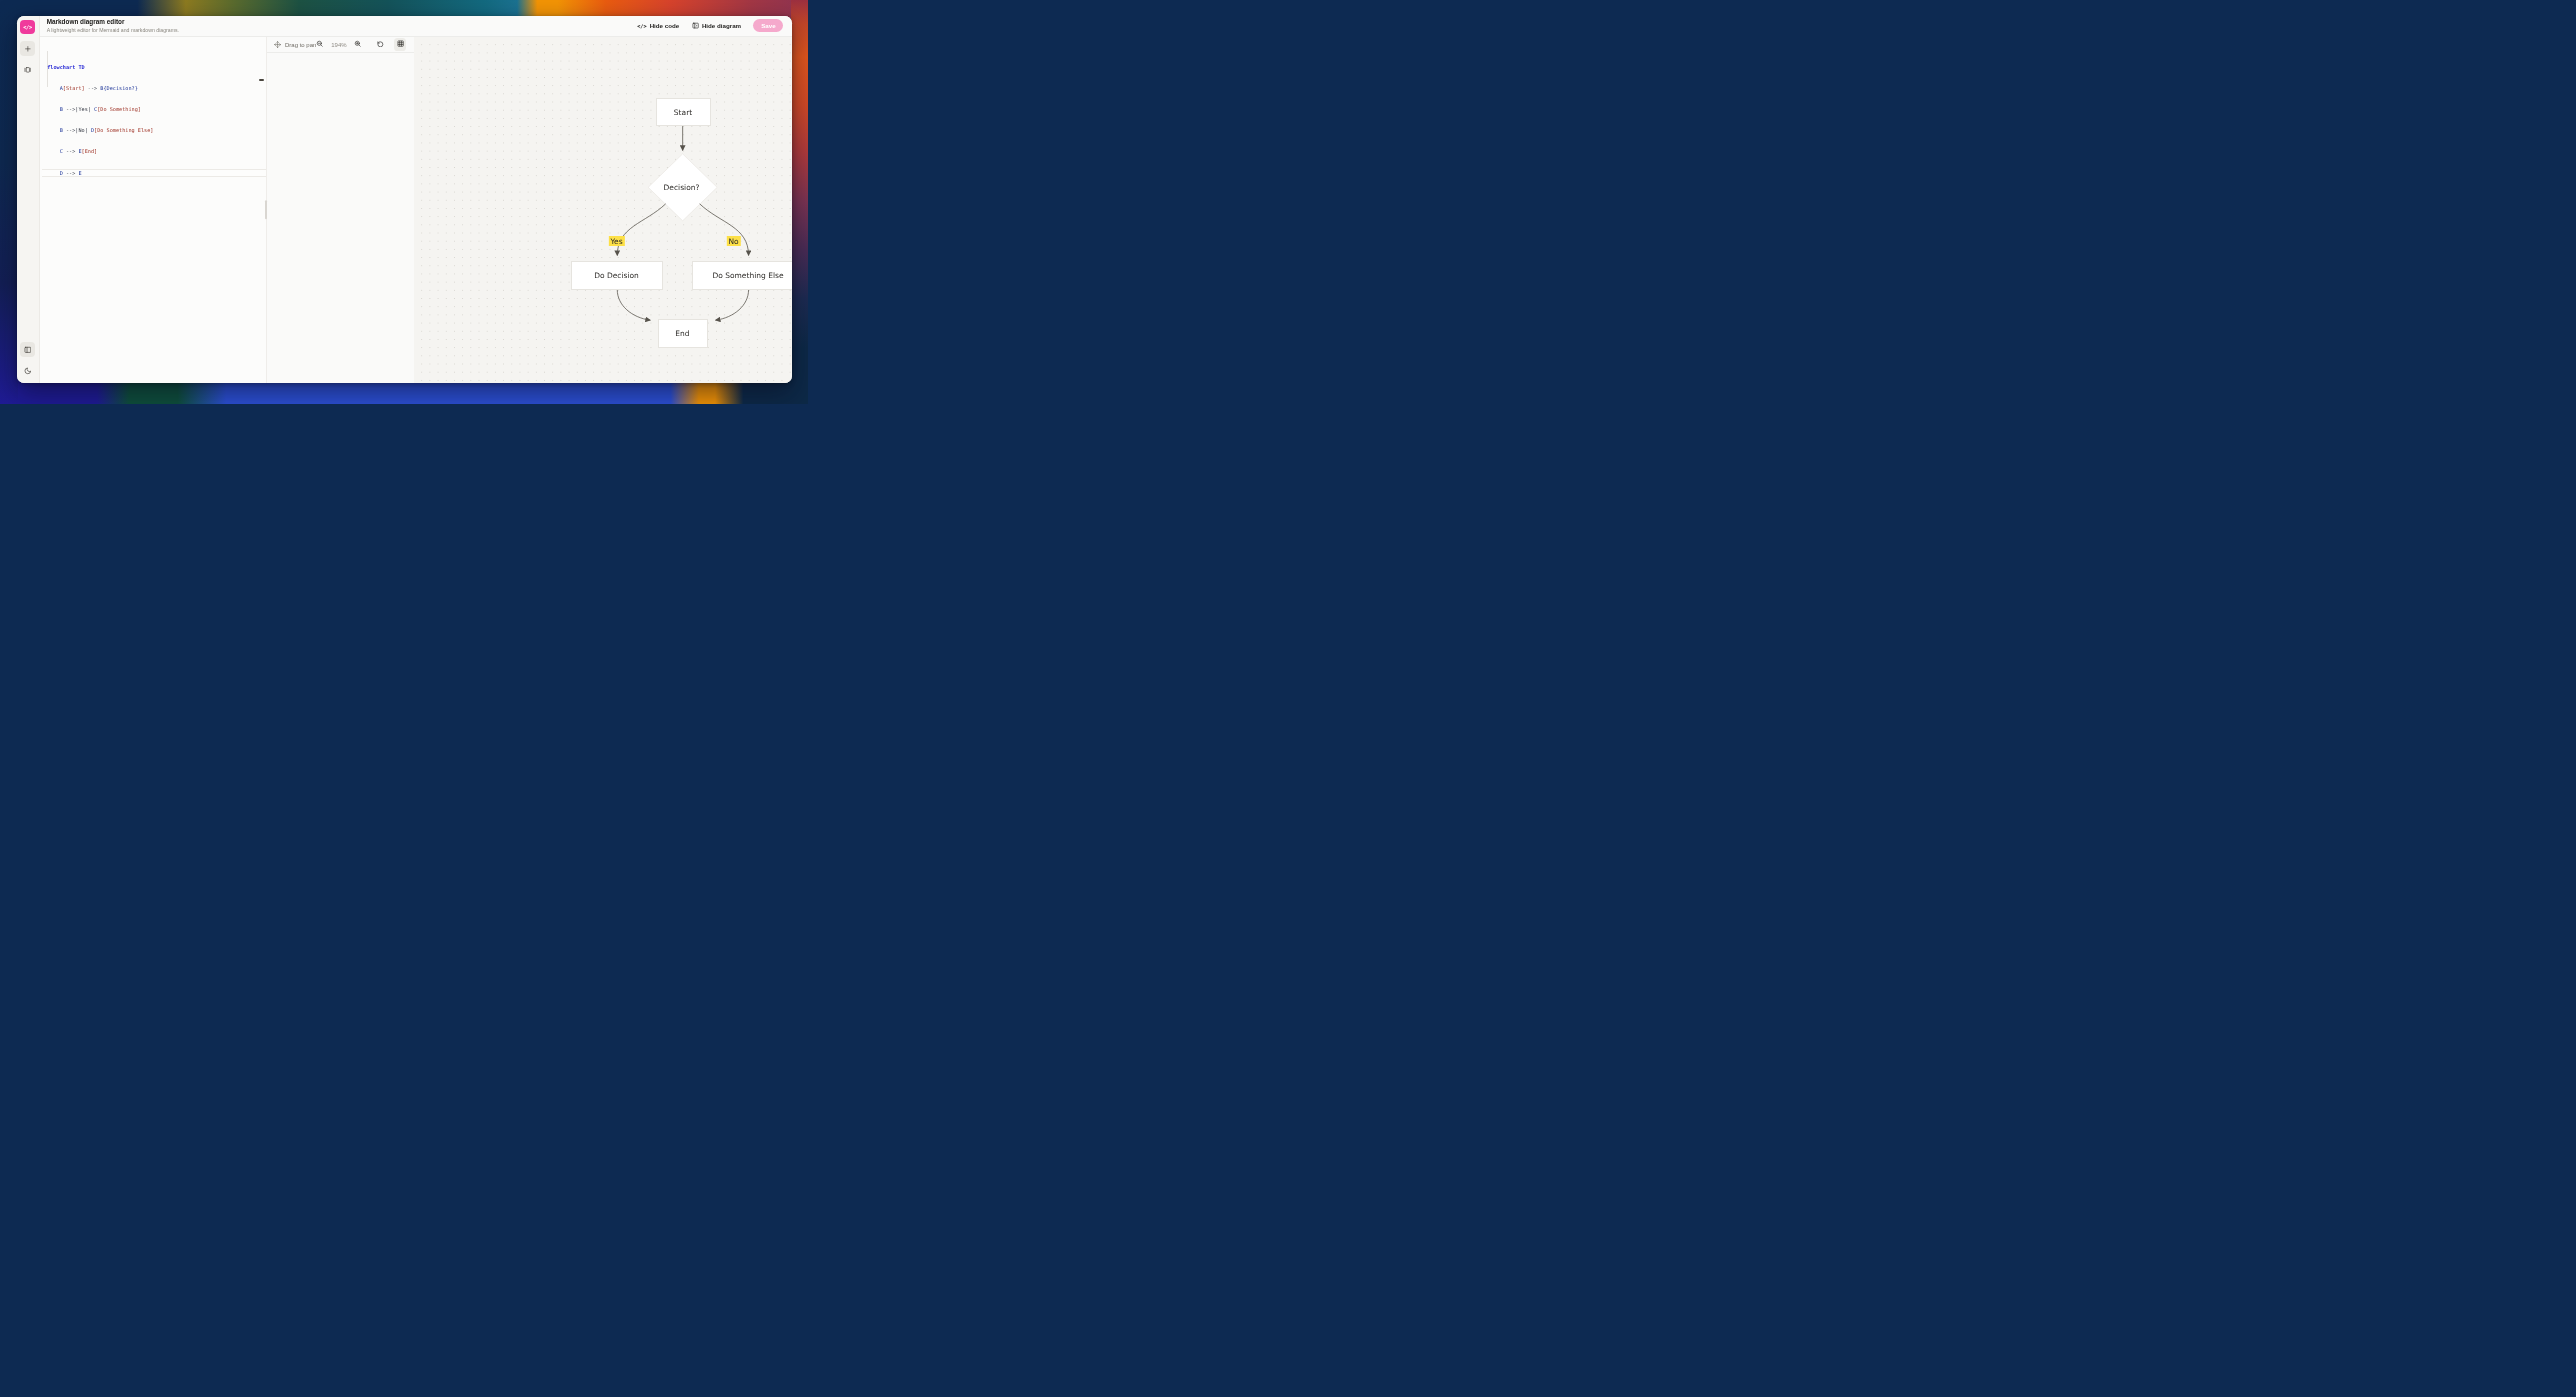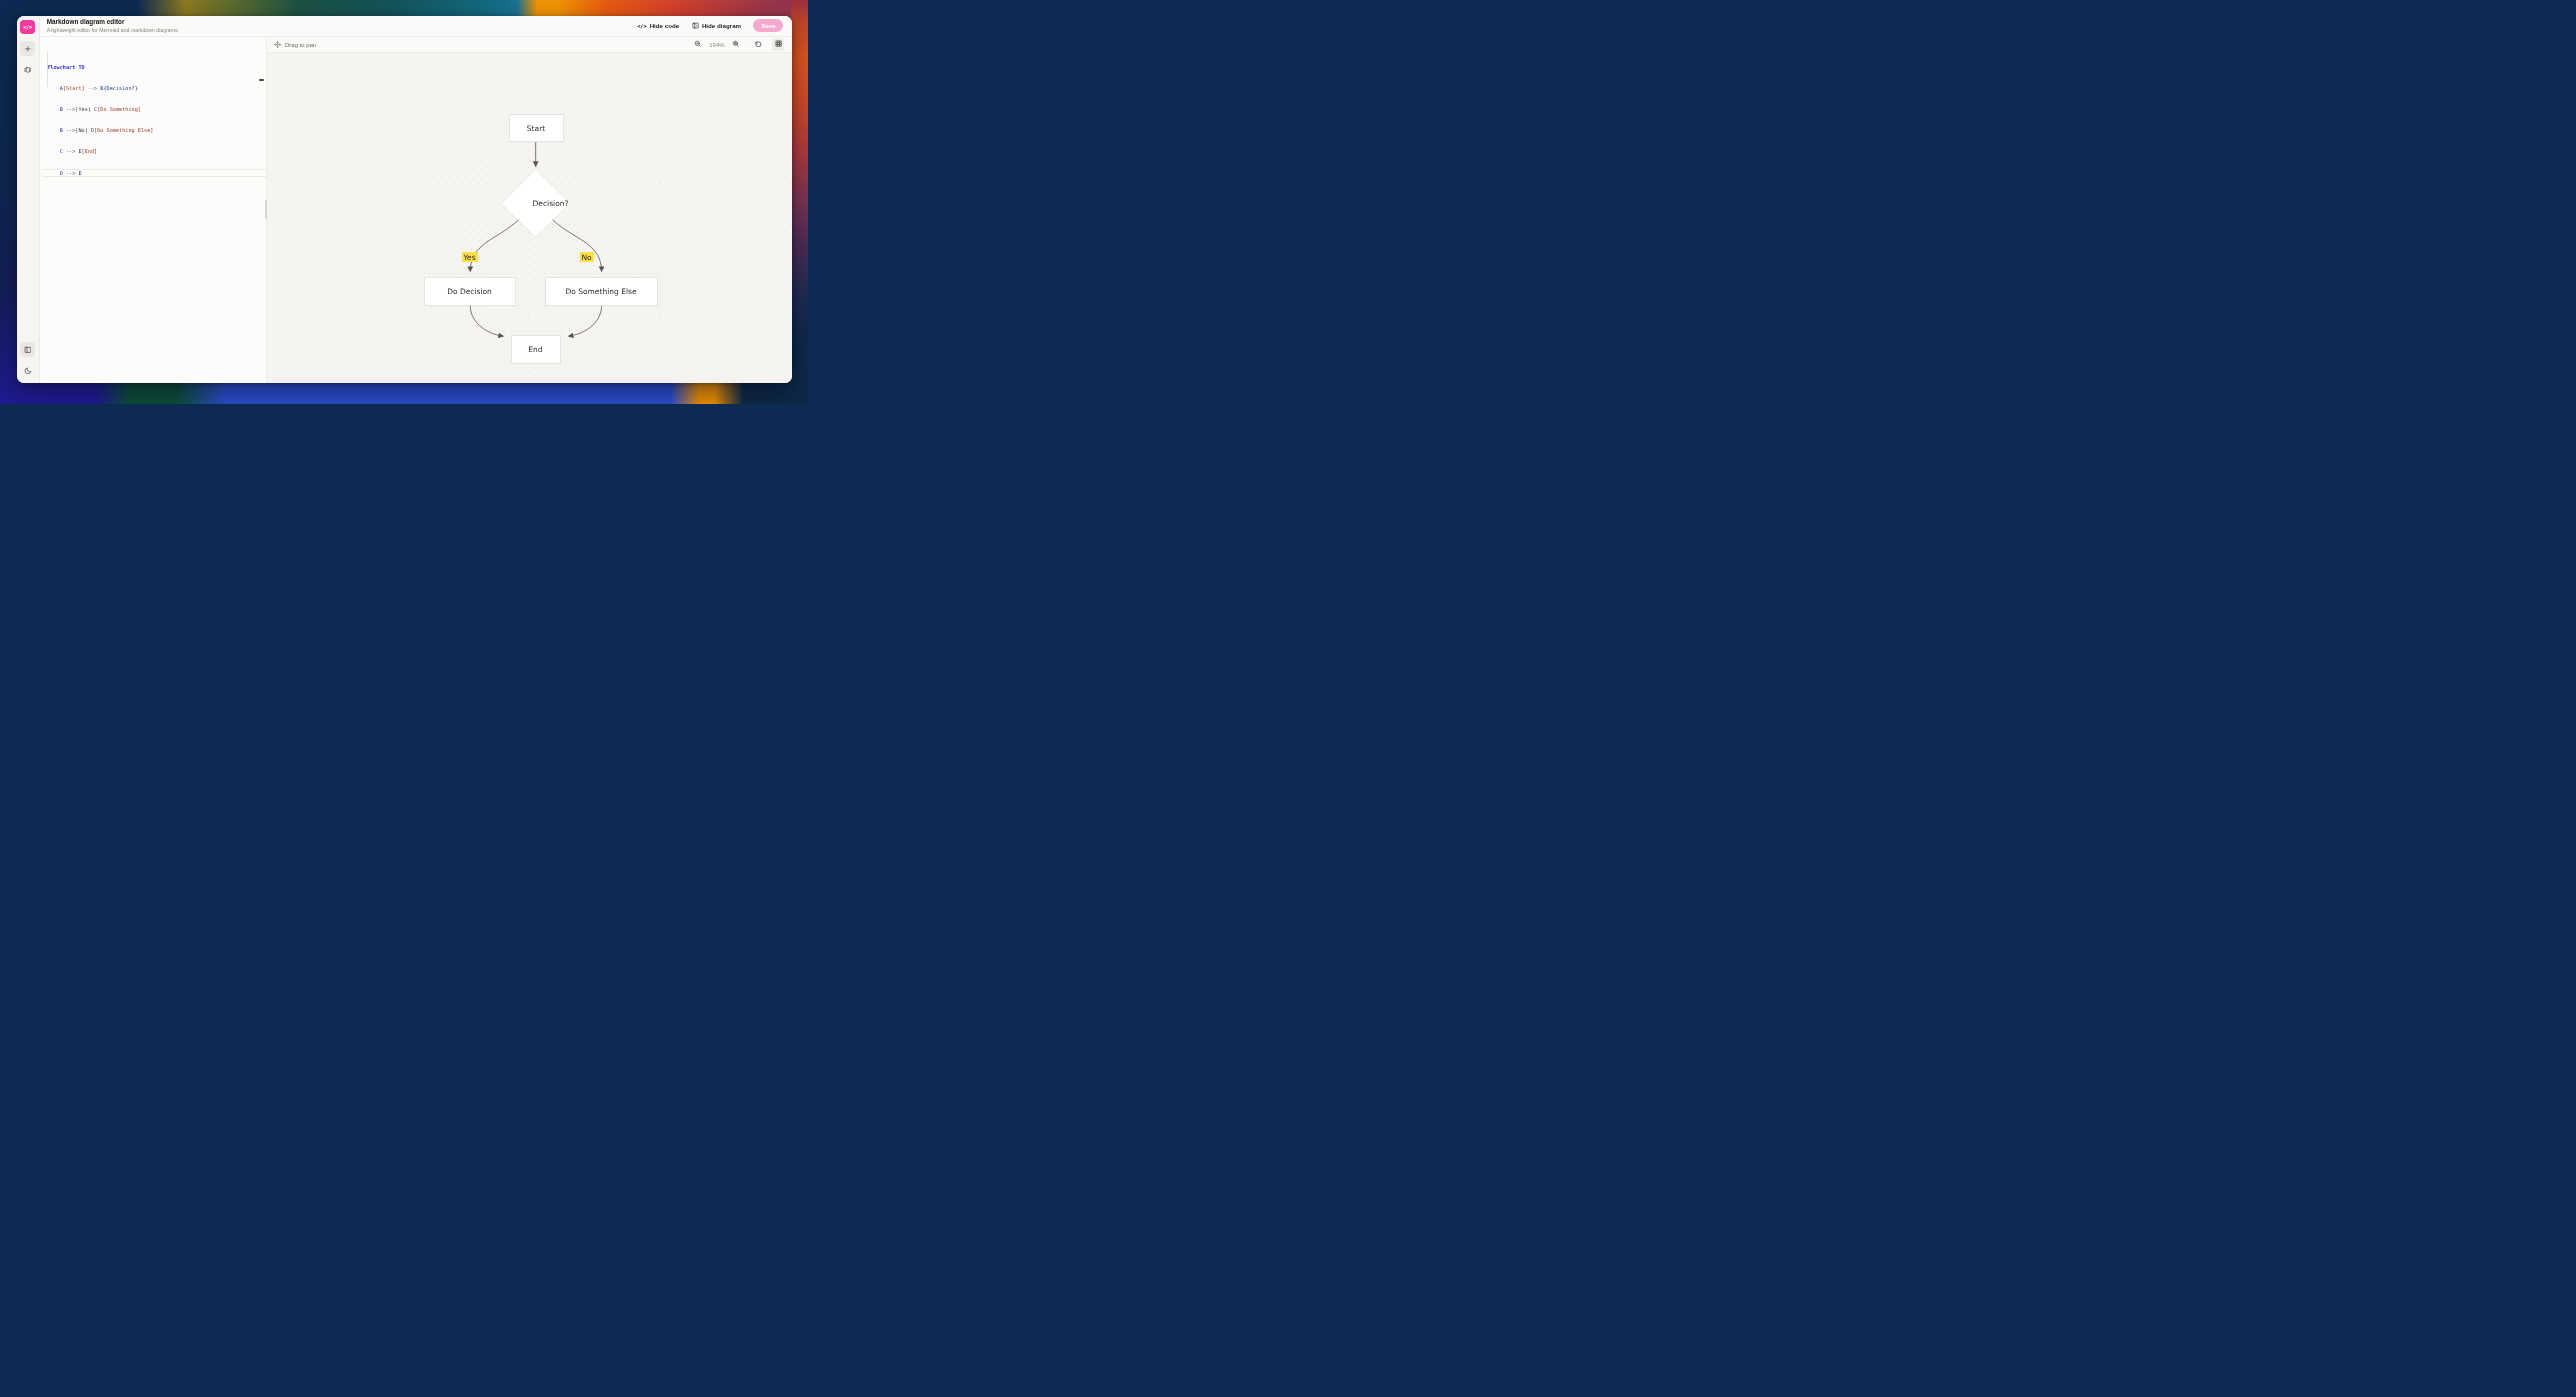--- a/index.html
+++ b/index.html
@@ -67,21 +67,21 @@
   .tk-op{color:#3f4450;}
   .tk-lbl{color:#30343f;}
   .scroll-dash{position:absolute;right:1.5px;top:42px;width:4.6px;height:1.5px;border-radius:1px;background:#49443d;}
 
   
   .divider{width:1px;flex:none;background:#efedea;position:relative;}
   .divider .grip{position:absolute;left:-0.5px;top:50%;transform:translateY(-50%);
     width:2.1px;height:19.6px;border-radius:2.1px;background:#d9d6d1;cursor:col-resize;}
 
   
-  .diagram{flex:1;display:flex;flex-direction:column;min-width:0;}
+  .diagram{flex:1;display:flex;flex-direction:row;min-width:0;}
   .dtoolbar{height:16px;flex:none;display:flex;align-items:center;background:#fafaf9;
     border-bottom:0.5px solid #ececea;padding:0 7.2px 0 7.7px;color:#6f6b64;}
   .drag-hint{display:flex;align-items:center;gap:3.6px;font-size:6px;color:#6f6b64;}
   .dt-right{margin-left:auto;display:flex;align-items:center;gap:7.7px;}
   .icon-btn{display:flex;align-items:center;justify-content:center;color:#262522;cursor:pointer;}
   .zoom-pct{font-size:6px;color:#8f8b84;min-width:15.5px;text-align:center;}
   .txt-btn{font-size:6.2px;font-weight:600;color:#1f1e1c;cursor:pointer;display:flex;align-items:center;gap:2.6px;}
   .grid-btn{width:12.4px;height:12.4px;border-radius:3.6px;background:#edecE8;background:#edece8;
     display:flex;align-items:center;justify-content:center;cursor:pointer;color:#262522;}
 
@@ -258,21 +258,21 @@
                   <path d="M521,173 L521,220" marker-end="url(#arw)"></path>
                   <path d="M488,324 C448,362 394,368 394,424" marker-end="url(#arw)"></path>
                   <path d="M554,324 C594,362 649,368 649,424" marker-end="url(#arw)"></path>
                   <path d="M394,491 C394,521 422,545 458,550" marker-end="url(#arw)"></path>
                   <path d="M649,491 C649,521 621,545 585,550" marker-end="url(#arw)"></path>
                 </g>
               </svg>
               <div class="node" style="left:242px;top:61px;width:55px;height:28px;">
                 <span>Start</span>
               </div>
-              <div class="dlabel" style="left:268px;top:150px;margin-left:16px;">Decision?</div>
+              <div class="dlabel" style="left:268px;top:150px;">Decision?</div>
               <div class="node" style="left:157px;top:224px;width:92px;height:29px;">
                 <span>Do Decision</span>
               </div>
               <div class="node" style="left:278px;top:224px;width:113px;height:29px;">
                 <span>Do Something Else</span>
               </div>
               <div class="node" style="left:244px;top:282px;width:50px;height:29px;">
                 <span>End</span>
               </div>
               <div class="elabel" style="left:203px;top:204px;">Yes</div>

